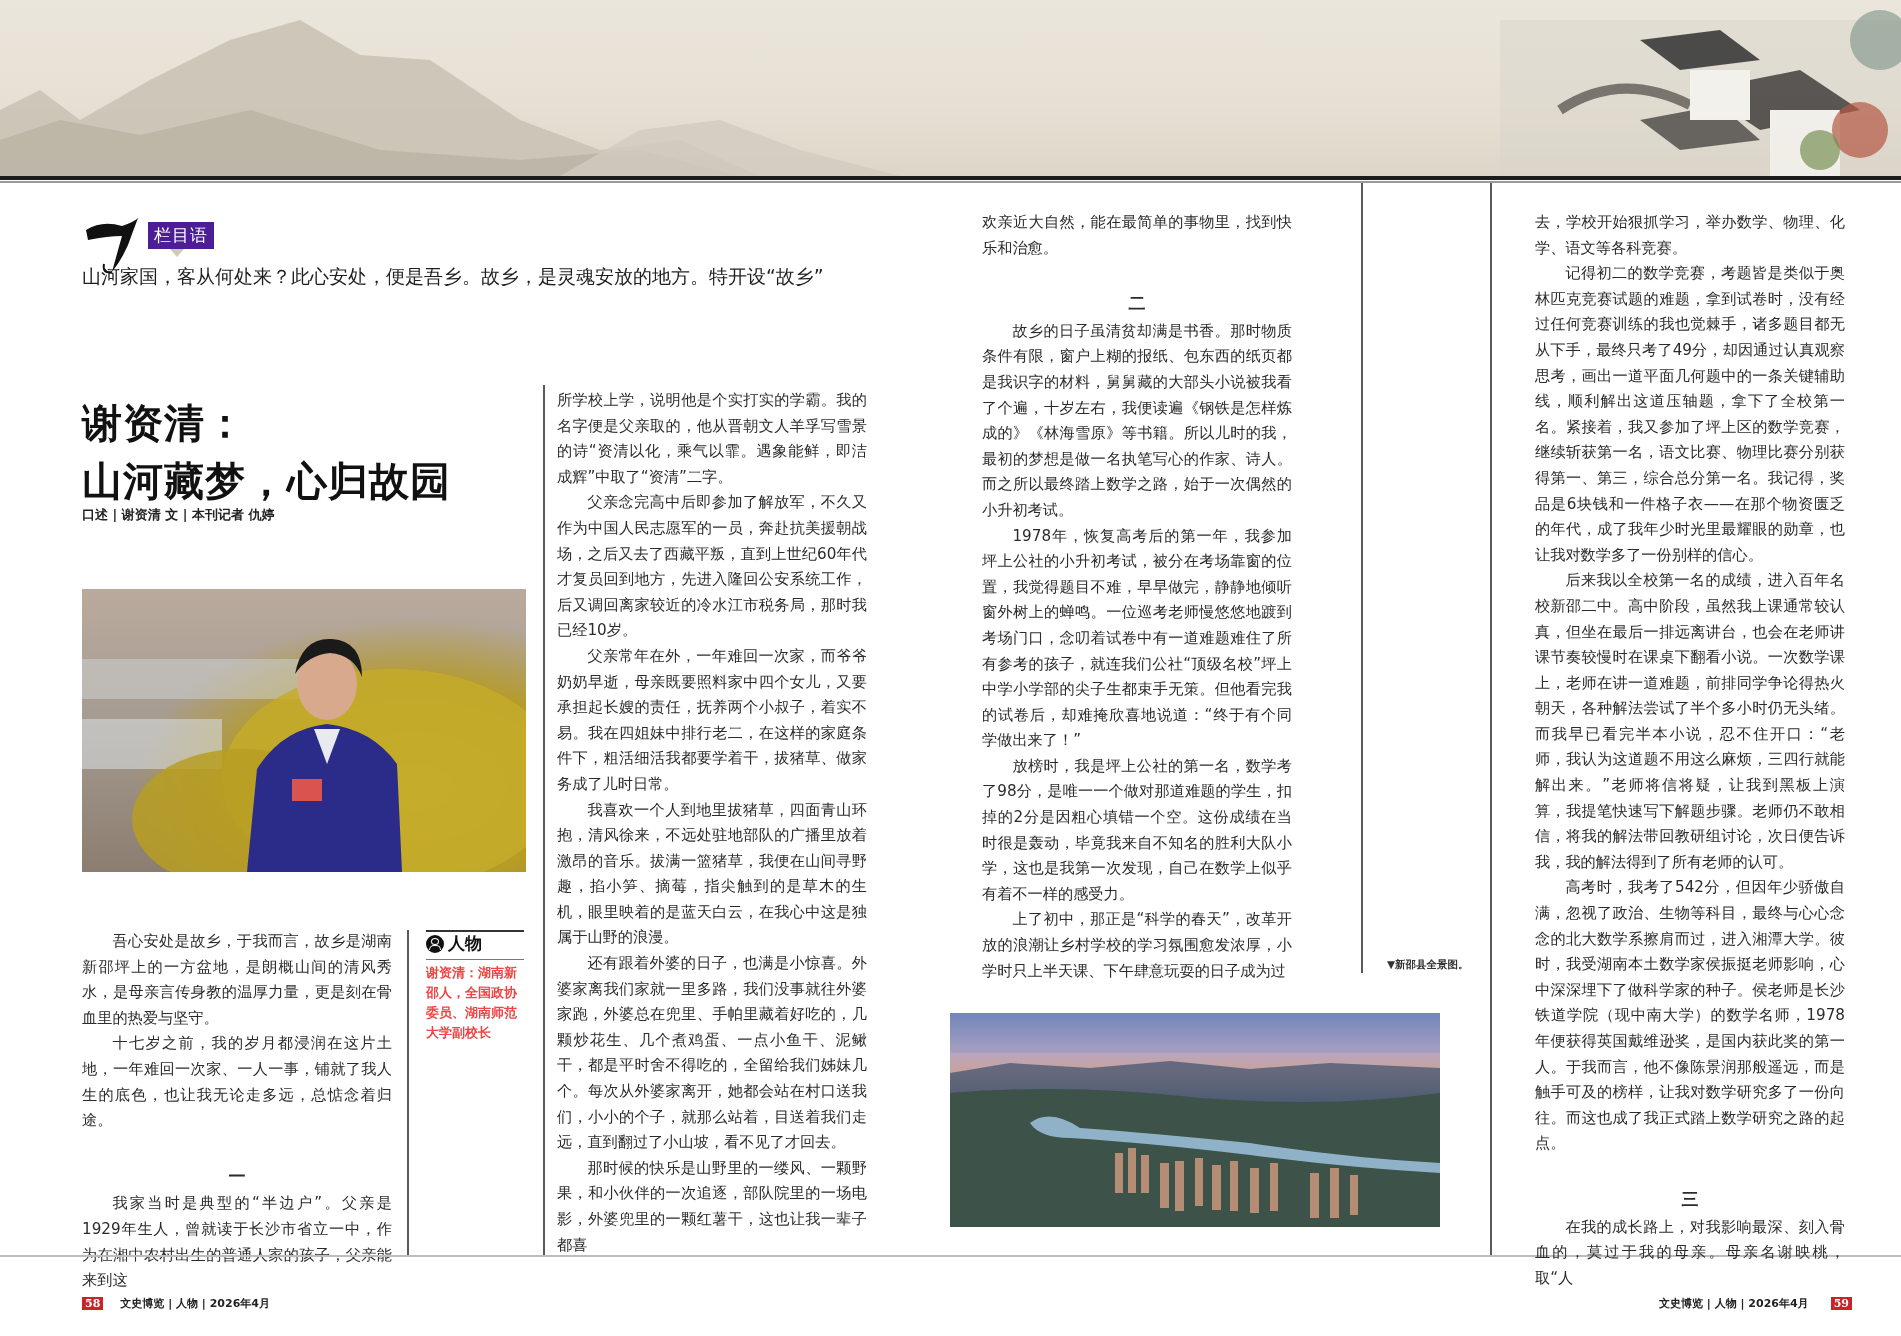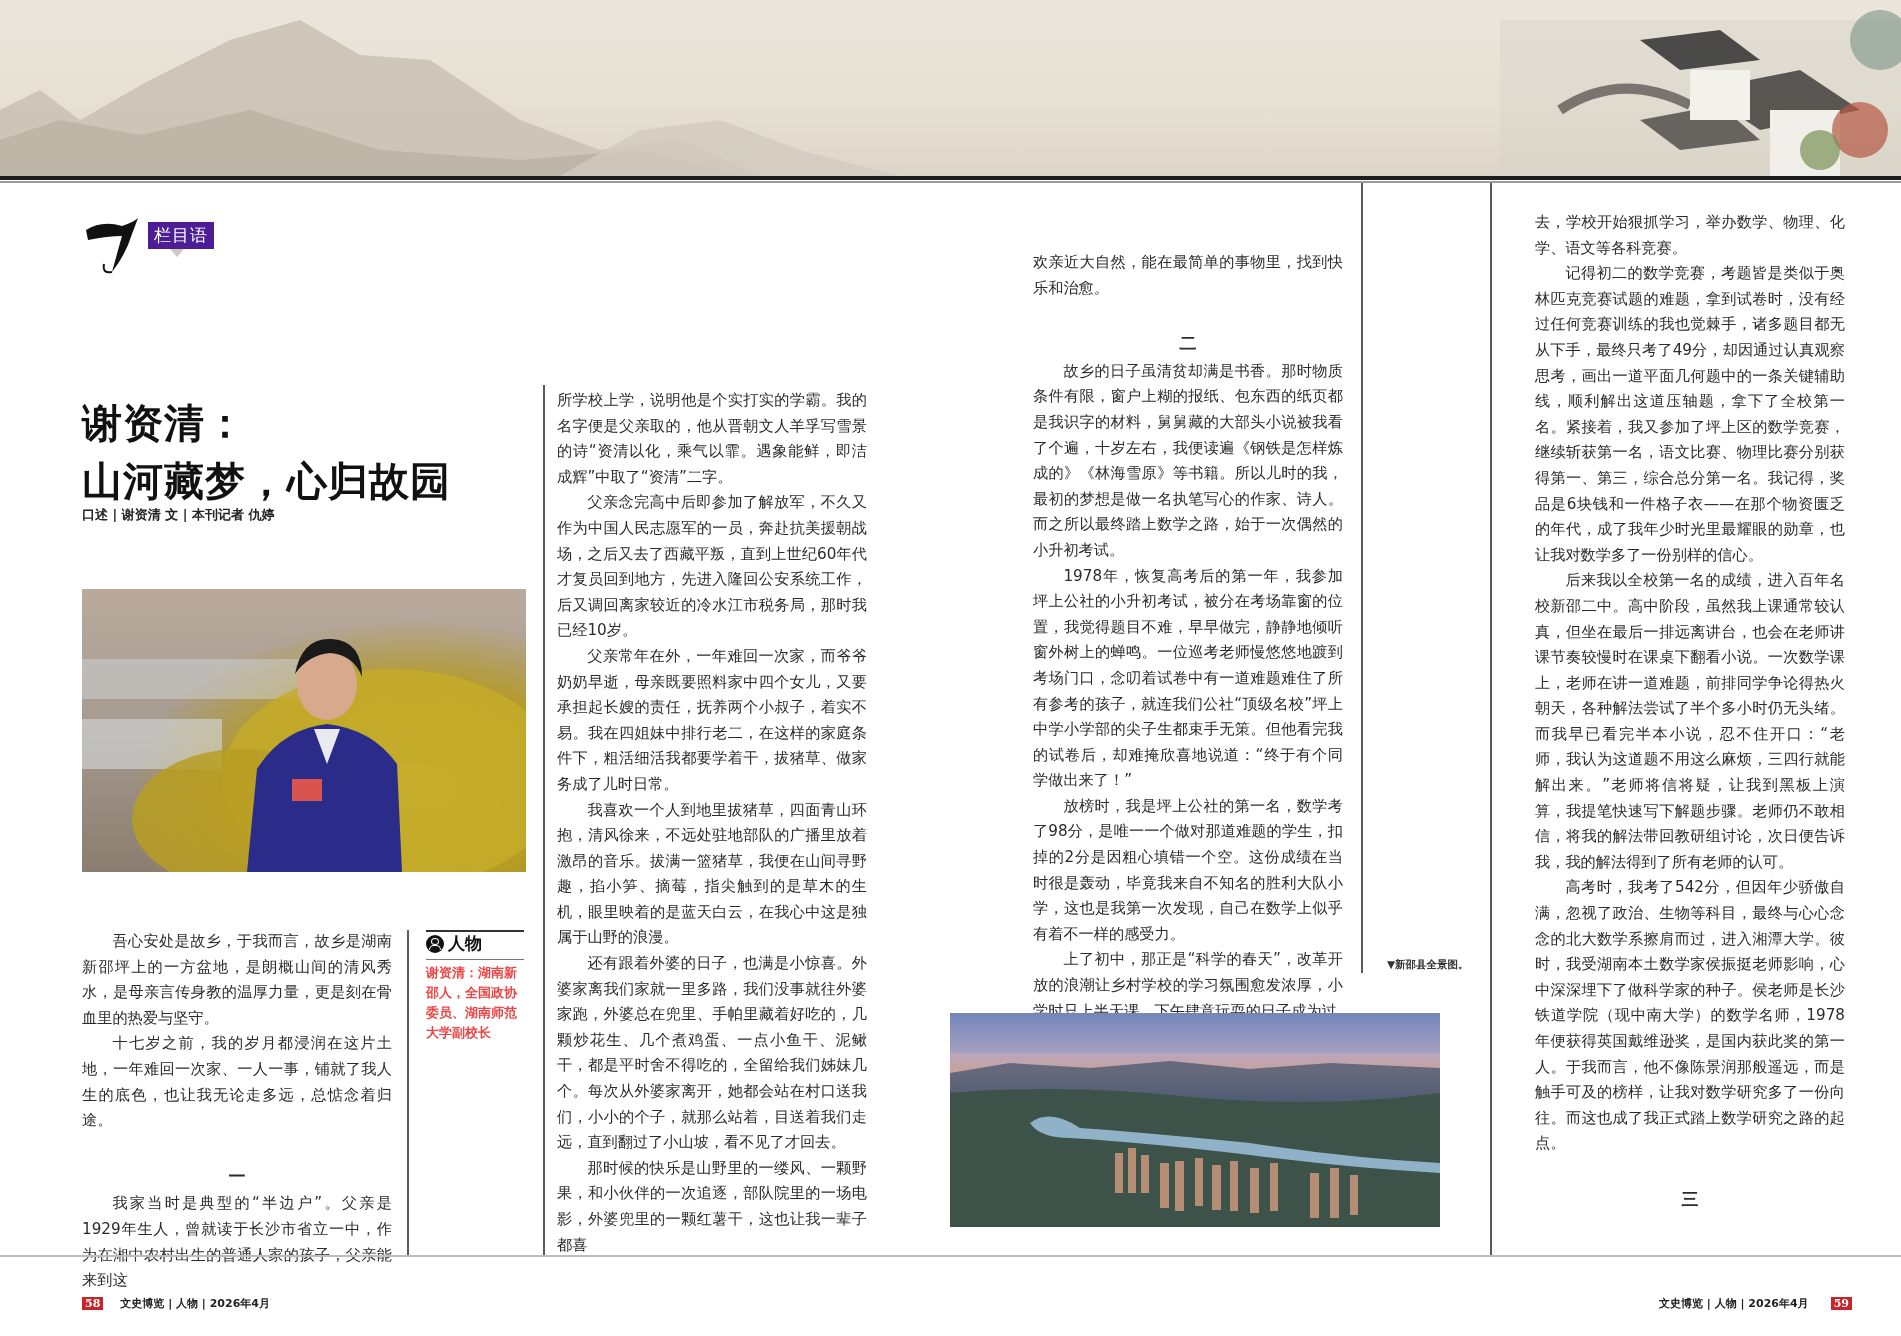--- a/index.html
+++ b/index.html
@@ -87,20 +87,21 @@
 <div class="abs vrule" style="left:543px; top:385px; height:870px;"></div>
 <div class="abs vrule" style="left:1361px; top:183px; height:790px;"></div>
 <div class="abs vrule" style="left:1490px; top:183px; height:1072px;"></div>
 
 <svg class="abs logo-mark" viewBox="0 0 60 62">
   <path d="M4,16 Q20,6 40,12 Q52,8 56,4 L50,20 Q44,40 30,58 Q36,36 40,22 Q26,22 6,26 Z" fill="#111"></path>
   <path d="M30,58 Q20,60 22,50" stroke="#111" stroke-width="2" fill="none"></path>
 </svg>
 <div class="abs col-tag">栏目语</div>
 <div class="abs intro">
+  <div>山河家国，客从何处来？此心安处，便是吾乡。故乡，是灵魂安放的地方。特开设“故乡”</div>
 </div>
 
 <div class="abs title">
   <div>谢资清：</div>
   <div>山河藏梦，心归故园</div>
 </div>
 <div class="abs byline">口述 | 谢资清  文 | 本刊记者 仇婷</div>
 
 <div class="abs photo-portrait">
   <svg width="444" height="283" viewBox="0 0 444 283">
@@ -134,21 +135,21 @@
 
 <div class="abs body" style="left:557px; top:388px; width:310px;">
   <p class="noindent">所学校上学，说明他是个实打实的学霸。我的名字便是父亲取的，他从晋朝文人羊孚写雪景的诗“资清以化，乘气以霏。遇象能鲜，即洁成辉”中取了“资清”二字。</p>
   <p>父亲念完高中后即参加了解放军，不久又作为中国人民志愿军的一员，奔赴抗美援朝战场，之后又去了西藏平叛，直到上世纪60年代才复员回到地方，先进入隆回公安系统工作，后又调回离家较近的冷水江市税务局，那时我已经10岁。</p>
   <p>父亲常年在外，一年难回一次家，而爷爷奶奶早逝，母亲既要照料家中四个女儿，又要承担起长嫂的责任，抚养两个小叔子，着实不易。我在四姐妹中排行老二，在这样的家庭条件下，粗活细活我都要学着干，拔猪草、做家务成了儿时日常。</p>
   <p>我喜欢一个人到地里拔猪草，四面青山环抱，清风徐来，不远处驻地部队的广播里放着激昂的音乐。拔满一篮猪草，我便在山间寻野趣，掐小笋、摘莓，指尖触到的是草木的生机，眼里映着的是蓝天白云，在我心中这是独属于山野的浪漫。</p>
   <p>还有跟着外婆的日子，也满是小惊喜。外婆家离我们家就一里多路，我们没事就往外婆家跑，外婆总在兜里、手帕里藏着好吃的，几颗炒花生、几个煮鸡蛋、一点小鱼干、泥鳅干，都是平时舍不得吃的，全留给我们姊妹几个。每次从外婆家离开，她都会站在村口送我们，小小的个子，就那么站着，目送着我们走远，直到翻过了小山坡，看不见了才回去。</p>
   <p>那时候的快乐是山野里的一缕风、一颗野果，和小伙伴的一次追逐，部队院里的一场电影，外婆兜里的一颗红薯干，这也让我一辈子都喜</p>
 </div>
 
-<div class="abs body" style="left:1033px; top:210px; width:310px;margin-top:40px;">
+<div class="abs body" style="left:982px; top:210px; width:310px;">
   <p class="noindent">欢亲近大自然，能在最简单的事物里，找到快乐和治愈。</p>
   <div class="section-num" style="margin-top:30px;">二</div>
   <p>故乡的日子虽清贫却满是书香。那时物质条件有限，窗户上糊的报纸、包东西的纸页都是我识字的材料，舅舅藏的大部头小说被我看了个遍，十岁左右，我便读遍《钢铁是怎样炼成的》《林海雪原》等书籍。所以儿时的我，最初的梦想是做一名执笔写心的作家、诗人。而之所以最终踏上数学之路，始于一次偶然的小升初考试。</p>
   <p>1978年，恢复高考后的第一年，我参加坪上公社的小升初考试，被分在考场靠窗的位置，我觉得题目不难，早早做完，静静地倾听窗外树上的蝉鸣。一位巡考老师慢悠悠地踱到考场门口，念叨着试卷中有一道难题难住了所有参考的孩子，就连我们公社“顶级名校”坪上中学小学部的尖子生都束手无策。但他看完我的试卷后，却难掩欣喜地说道：“终于有个同学做出来了！”</p>
   <p>放榜时，我是坪上公社的第一名，数学考了98分，是唯一一个做对那道难题的学生，扣掉的2分是因粗心填错一个空。这份成绩在当时很是轰动，毕竟我来自不知名的胜利大队小学，这也是我第一次发现，自己在数学上似乎有着不一样的感受力。</p>
   <p>上了初中，那正是“科学的春天”，改革开放的浪潮让乡村学校的学习氛围愈发浓厚，小学时只上半天课、下午肆意玩耍的日子成为过</p>
 </div>
 
 <div class="abs caption">▼新邵县全景图。</div>
 
@@ -187,13 +188,14 @@
   <span>文史博览 | 人物 | 2026年4月</span>
   <span class="pg-num" style="margin-left:22px;">59</span>
 </div>
 
 <div class="abs body" style="left:1507px; top:210px; width:310px;margin-left:28px;">
   <p class="noindent">去，学校开始狠抓学习，举办数学、物理、化学、语文等各科竞赛。</p>
   <p>记得初二的数学竞赛，考题皆是类似于奥林匹克竞赛试题的难题，拿到试卷时，没有经过任何竞赛训练的我也觉棘手，诸多题目都无从下手，最终只考了49分，却因通过认真观察思考，画出一道平面几何题中的一条关键辅助线，顺利解出这道压轴题，拿下了全校第一名。紧接着，我又参加了坪上区的数学竞赛，继续斩获第一名，语文比赛、物理比赛分别获得第一、第三，综合总分第一名。我记得，奖品是6块钱和一件格子衣——在那个物资匮乏的年代，成了我年少时光里最耀眼的勋章，也让我对数学多了一份别样的信心。</p>
   <p>后来我以全校第一名的成绩，进入百年名校新邵二中。高中阶段，虽然我上课通常较认真，但坐在最后一排远离讲台，也会在老师讲课节奏较慢时在课桌下翻看小说。一次数学课上，老师在讲一道难题，前排同学争论得热火朝天，各种解法尝试了半个多小时仍无头绪。而我早已看完半本小说，忍不住开口：“老师，我认为这道题不用这么麻烦，三四行就能解出来。”老师将信将疑，让我到黑板上演算，我提笔快速写下解题步骤。老师仍不敢相信，将我的解法带回教研组讨论，次日便告诉我，我的解法得到了所有老师的认可。</p>
   <p>高考时，我考了542分，但因年少骄傲自满，忽视了政治、生物等科目，最终与心心念念的北大数学系擦肩而过，进入湘潭大学。彼时，我受湖南本土数学家侯振挺老师影响，心中深深埋下了做科学家的种子。侯老师是长沙铁道学院（现中南大学）的数学名师，1978年便获得英国戴维逊奖，是国内获此奖的第一人。于我而言，他不像陈景润那般遥远，而是触手可及的榜样，让我对数学研究多了一份向往。而这也成了我正式踏上数学研究之路的起点。</p>
   <div class="section-num" style="margin-top:30px;">三</div>
+  <p>在我的成长路上，对我影响最深、刻入骨血的，莫过于我的母亲。母亲名谢映桃，取“人</p>
 </div>
 
 </body></html>

